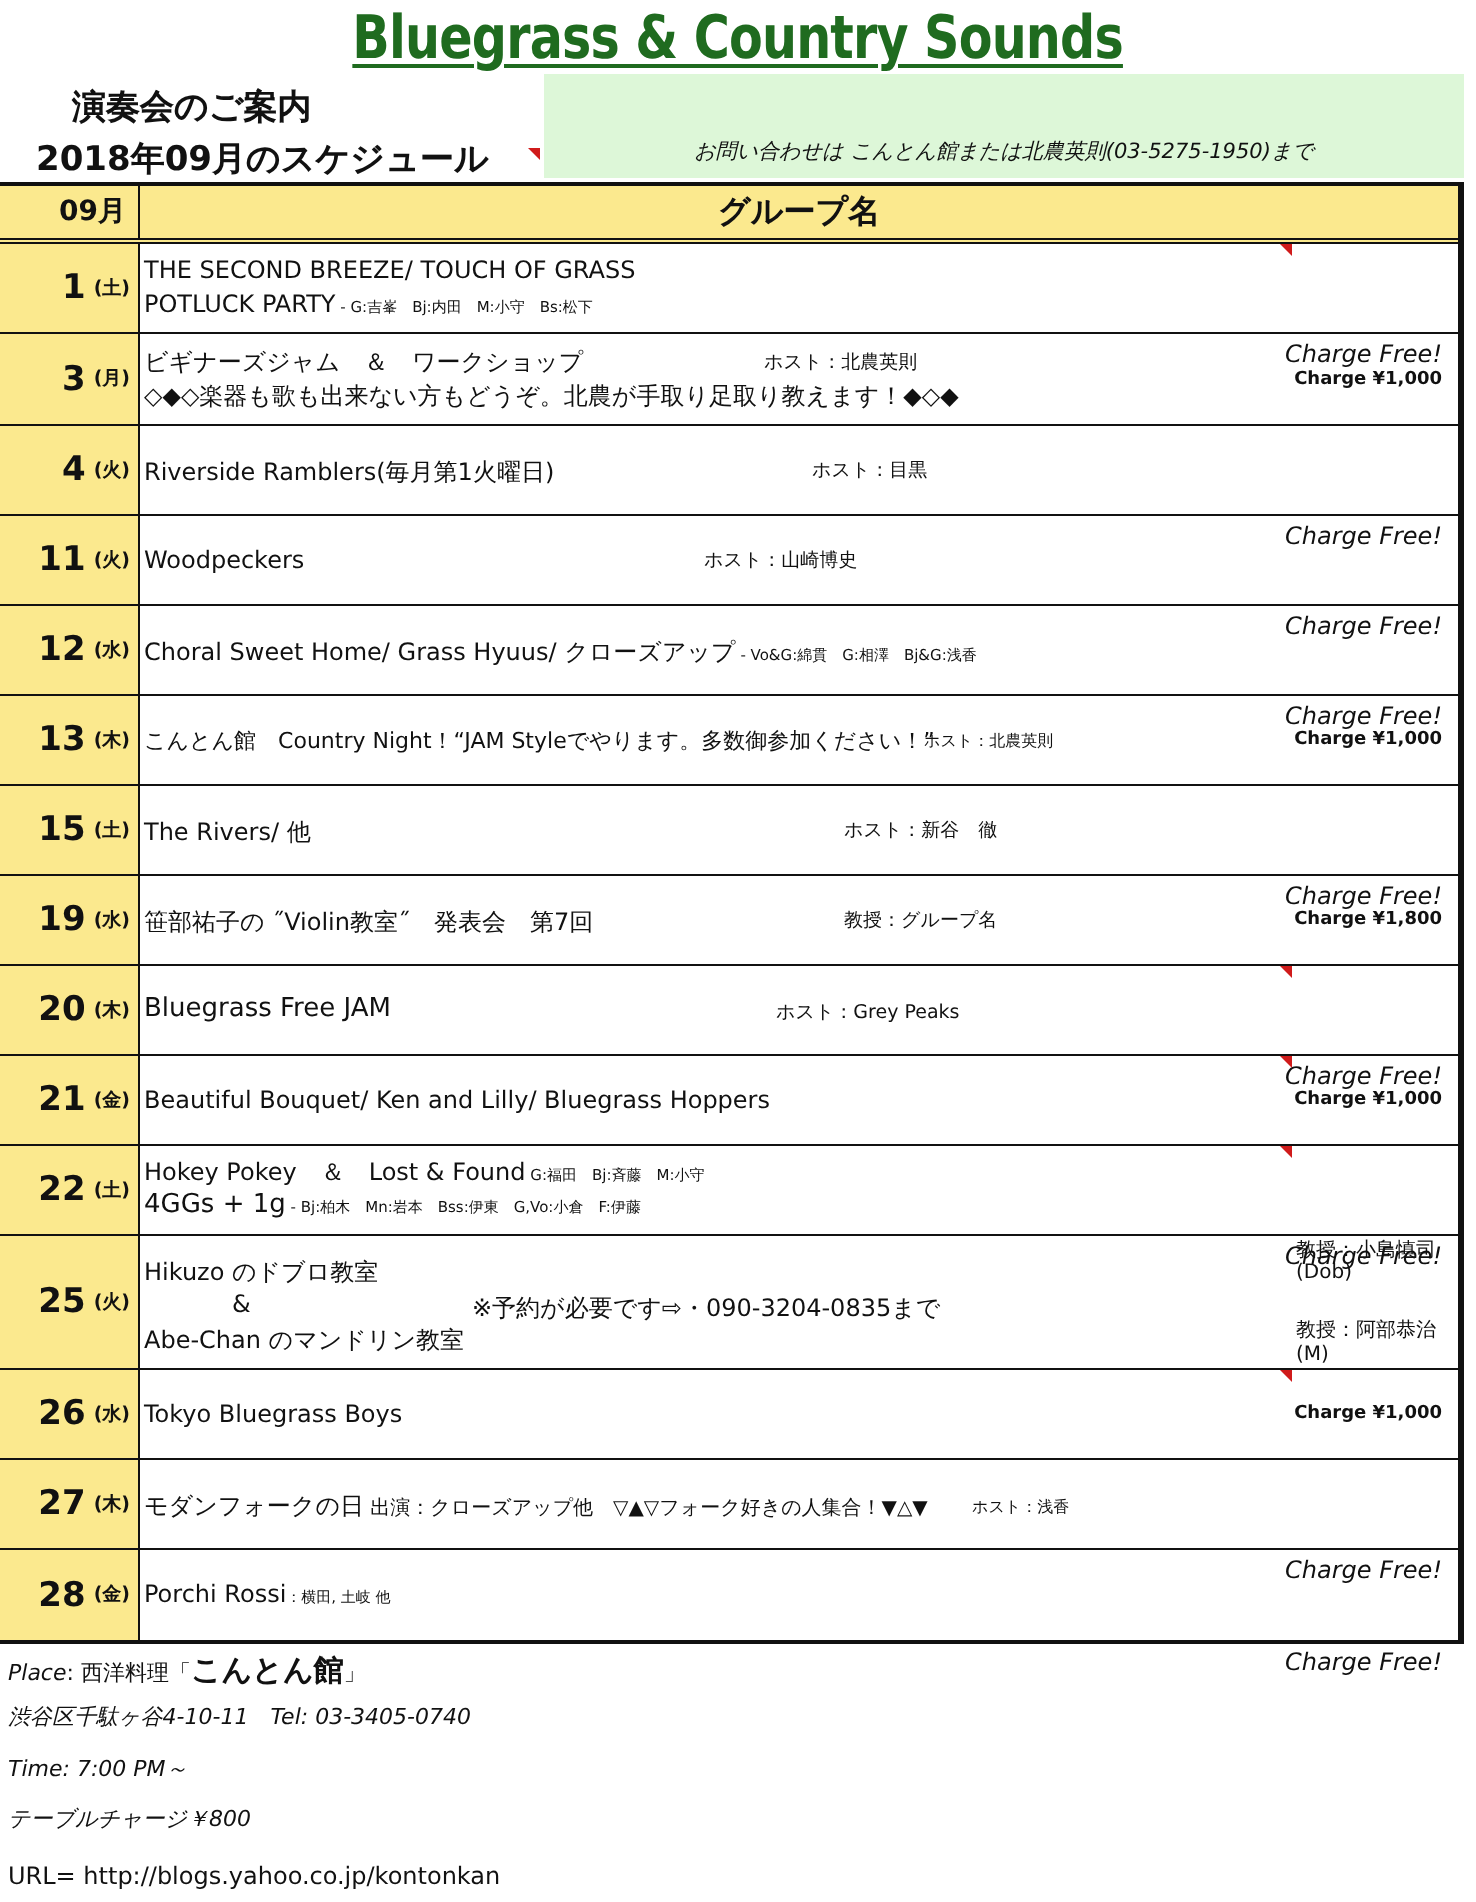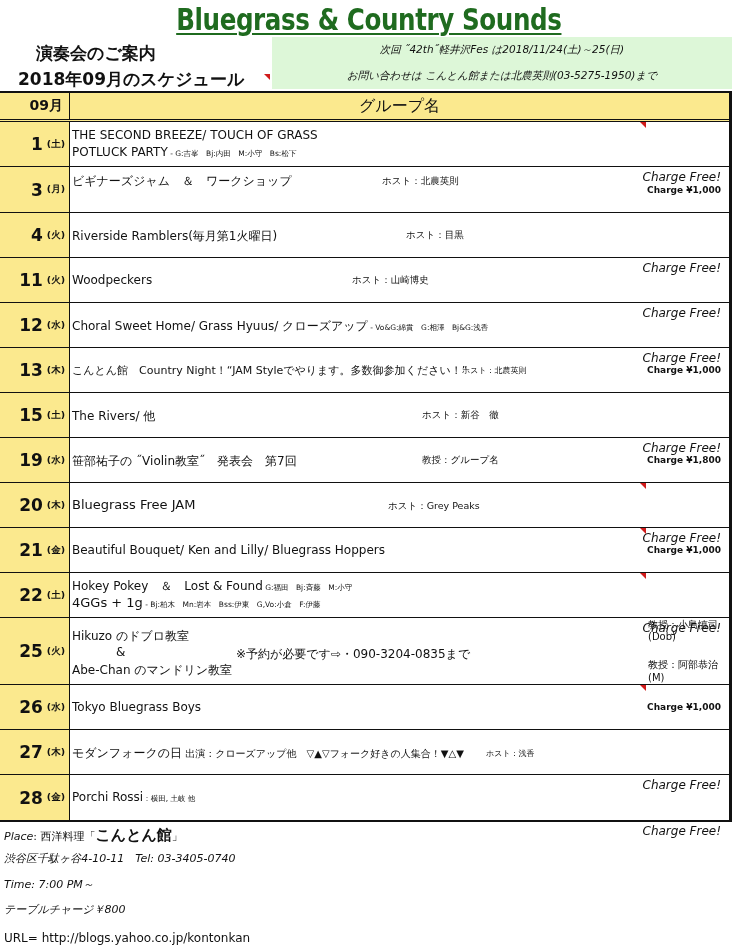--- a/index.html
+++ b/index.html
@@ -9,21 +9,21 @@
   .subtitle1 { position: absolute; left: 36px; top: 42px; font-size: 17px; font-weight: bold; }
   .subtitle2 { position: absolute; left: 18px; top: 68px; font-size: 17px; font-weight: bold; }
   .notice { position: absolute; left: 272px; top: 37px; width: 460px; height: 52px; background: #ddf7d8; }
   .notice .line { position: absolute; left: 0; width: 100%; text-align: center; font-style: italic; font-size: 10.5px; }
   .notice .l1 { top: 6px; }
   .notice .l2 { top: 32px; }
   .comment-mark { position: absolute; width: 0; height: 0; border-top: 6px solid #d01b1b; border-left: 6px solid transparent; }
   .table { position: absolute; left: 0; top: 91px; width: 732px; border-top: 2px solid #111; border-bottom: 2px solid #111; border-right: 3px solid #111; }
   .hdr { display: flex; height: 29px; background: #fbe98e; border-bottom: 3px double #111; }
   .hdr .c1 { width: 70px; border-right: 1px solid #111; font-weight: bold; font-size: 14px; display: flex; align-items: center; justify-content: flex-end; padding-right: 6px; }
-  .hdr .c2 { flex: 1; font-size: 16px; font-weight: normal; display: flex; align-items: center; justify-content: center; }
+  .hdr .c2 { flex: 1; font-size: 16px; font-weight: bold; display: flex; align-items: center; justify-content: center; }
   .row { display: flex; border-bottom: 1px solid #111; position: relative; }
   .row:last-child { border-bottom: none; }
   .date { width: 70px; background: #fbe98e; border-right: 1px solid #111; display: flex; align-items: center; justify-content: flex-end; padding-right: 4px; }
   .date .d { font-weight: bold; font-size: 17px; margin-right: 4px; }
   .date .w { font-weight: bold; font-size: 9.5px; }
   .content { flex: 1; position: relative; font-size: 12px; }
   .content .main { position: absolute; left: 2px; white-space: nowrap; }
   .small { font-size: 7.5px; }
   .host { position: absolute; font-size: 9.5px; white-space: nowrap; }
   .charge { position: absolute; right: 8px; top: 50%; transform: translateY(-50%); white-space: nowrap; }
@@ -34,21 +34,20 @@
   .footer .big { font-style: normal; font-weight: bold; font-size: 15px; }
 </style>
 </head>
 <body>
 
 <div class="title"><span>Bluegrass &amp; Country Sounds</span></div>
 <div class="subtitle1">演奏会のご案内</div>
 <div class="subtitle2">2018年09月のスケジュール</div>
 <div class="comment-mark" style="left:264px;top:74px;"></div>
 <div class="notice">
-  <div class="line l1">次回 ˝42th˝軽井沢Fes は2018/11/24(土)～25(日)</div>
   <div class="line l2">お問い合わせは こんとん館または北農英則(03-5275-1950)まで</div>
 </div>
 
 <div class="table">
   <div class="hdr">
     <div class="c1">09月</div>
     <div class="c2">グループ名</div>
   </div>
 
   <div class="row" style="height:45px">
@@ -64,20 +63,21 @@
     </div>
   </div>
 
   <div class="row" style="height:46px">
     <div class="date">
         <span class="d">3</span>
         <span class="w">(月)</span>
       </div>
     <div class="content">
       <div class="main" style="top:6px">ビギナーズジャム　＆　ワークショップ</div>
+      <div class="main" style="top:23px">◇◆◇楽器も歌も出来ない方もどうぞ。北農が手取り足取り教えます！◆◇◆</div>
       <div class="host" style="left:312px;top:8px">ホスト：北農英則</div>
       <div class="charge paid">Charge ¥1,000</div>
     </div>
   </div>
 
   <div class="row" style="height:45px">
     <div class="date">
         <span class="d">4</span>
         <span class="w">(火)</span>
       </div>

